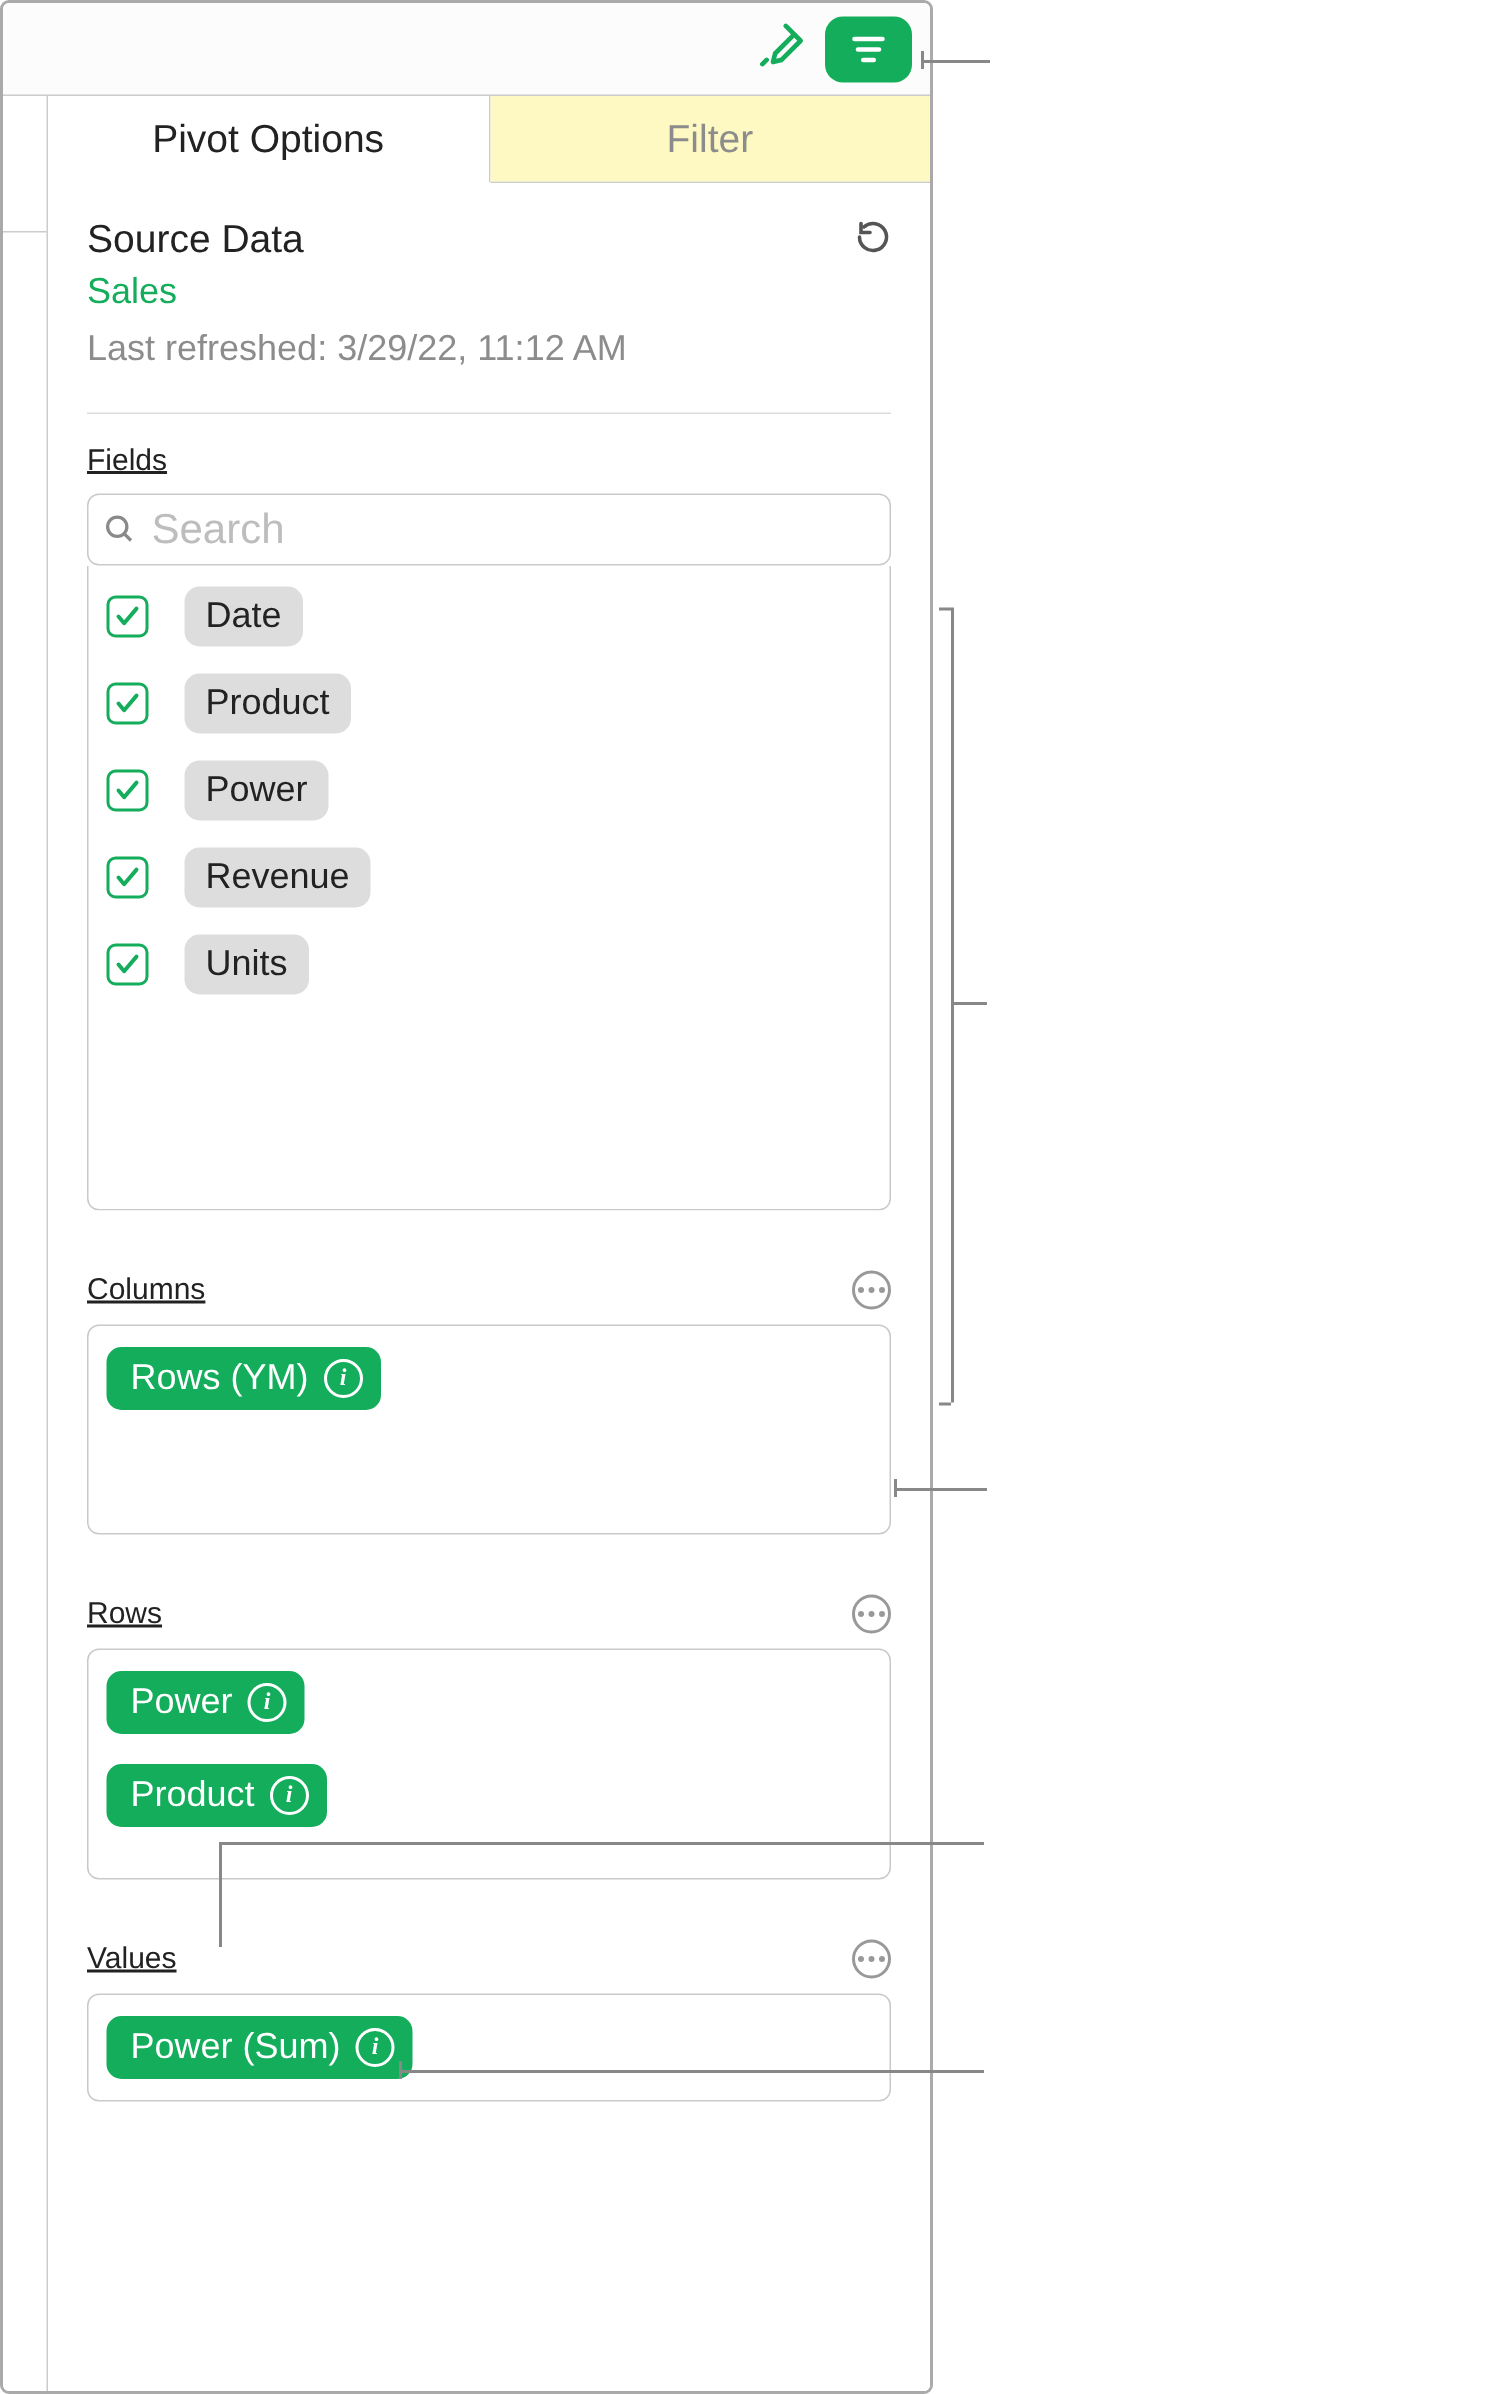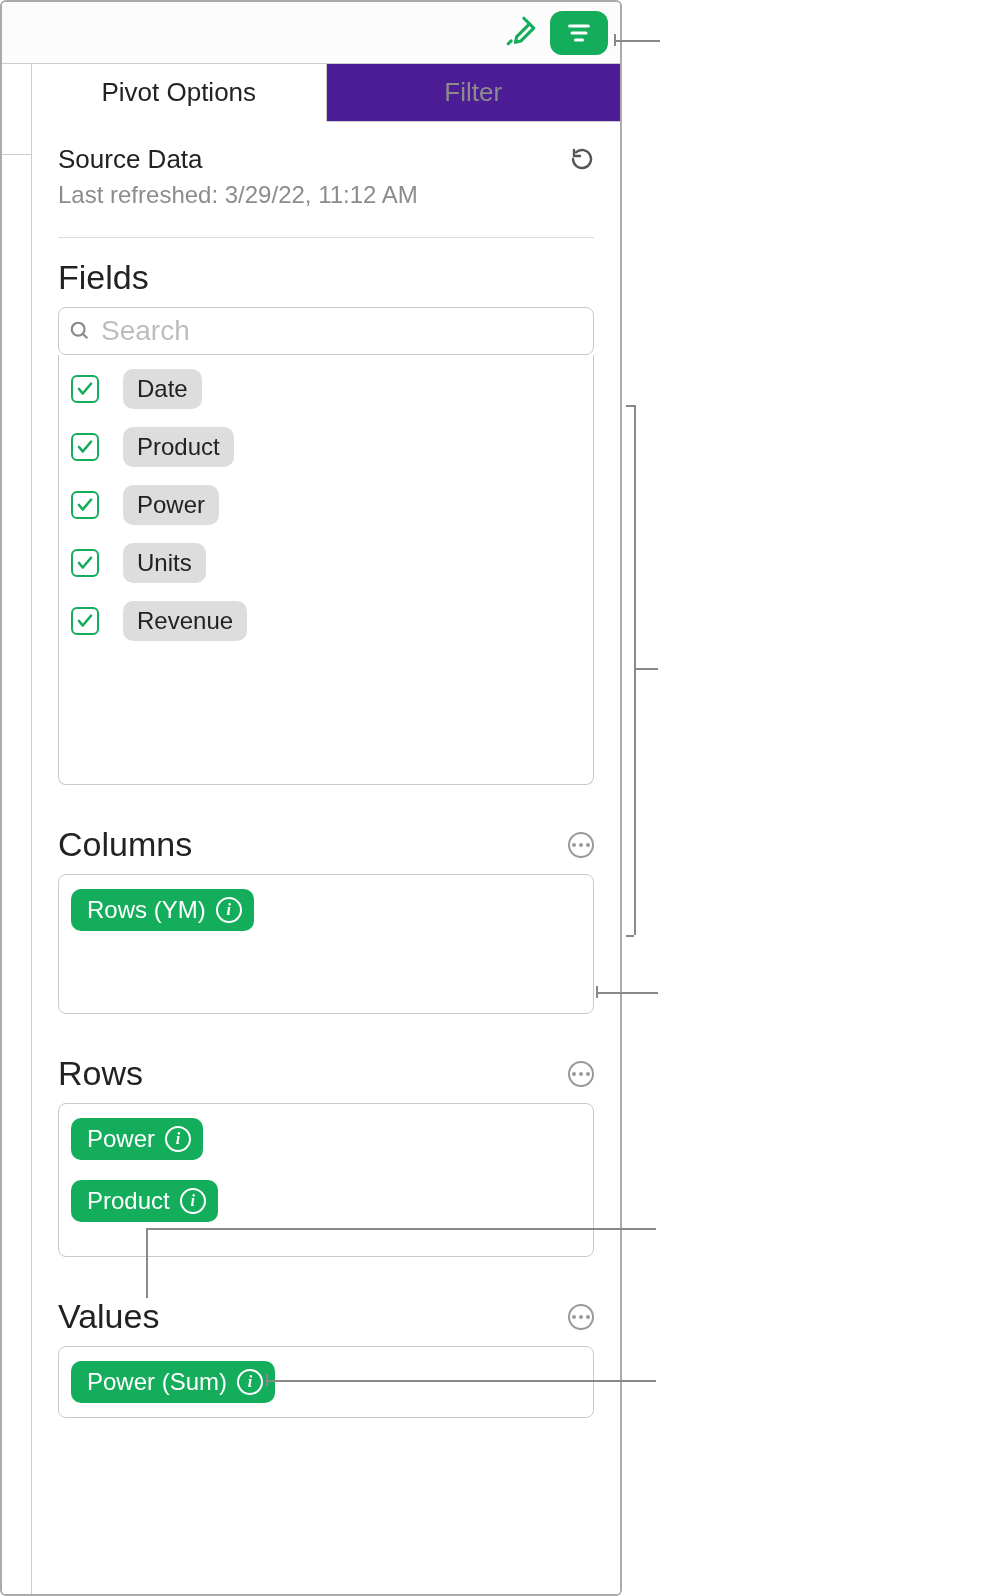--- a/index.html
+++ b/index.html
@@ -67,21 +67,21 @@
   .tabs{
     height:58px;
     display:flex;
     border-bottom:1px solid var(--panel-border);
   }
   .tab{
     flex:1;
     display:flex;align-items:center;justify-content:center;
     font-size:26px;
     color:var(--grey-text);
-    background:#4c1d95;
+    background:#fef9c3;
     border-right:1px solid var(--panel-border);
   }
   .tab:last-child{border-right:none;}
   .tab.active{
     background:#fff;
     color:#222;
     font-weight:500;
     border-bottom:1px solid #fff;
     margin-bottom:-1px;
   }
@@ -105,21 +105,21 @@
   }
   .last-refreshed{
     color:var(--grey-text);font-size:24px;
   }
   .divider{
     border:none;border-top:1px solid var(--light-grey);
     margin:28px 0 20px 0;
   }
   
   .section-title{
-    font-size:34px;font-weight:400;margin:10px 0 10px 0;
+    font-size:20px;font-weight:400;margin:10px 0 10px 0;text-decoration:underline;
   }
   .search-wrap{
     position:relative;
     border:1px solid #c9c9c9;border-radius:8px;
     height:48px;display:flex;align-items:center;padding:0 10px;gap:8px;
     background:#fff;
   }
   .search-wrap input{
     border:none;outline:none;font-size:28px;flex:1;background:transparent;color:#333;
   }
@@ -209,20 +209,21 @@
 
       <div class="source-row">
         <h3>Source Data</h3>
         <div class="refresh-icon">
           <svg viewBox="0 0 24 24" fill="none" stroke="#555" stroke-width="2.4" stroke-linecap="round">
             <path d="M3 12a9 9 0 1 0 3-6.7"></path>
             <polyline points="4 3 4 9 10 9"></polyline>
           </svg>
         </div>
       </div>
+      <a class="source-name">Sales</a>
       <div class="last-refreshed">Last refreshed: 3/29/22, 11:12 AM</div>
 
       <hr class="divider">
 
       <div class="section-title">Fields</div>
       <div class="search-wrap">
         <svg viewBox="0 0 24 24" fill="none" stroke="#8a8a8a" stroke-width="2.4">
           <circle cx="10" cy="10" r="7"></circle>
             <line x1="20" y1="20" x2="15" y2="15"></line>
         </svg>
@@ -252,29 +253,29 @@
               </svg>
           </div>
           <span class="field-chip">Power</span>
         </div>
         <div class="field-row">
           <div class="checkbox">
             <svg viewBox="0 0 24 24" fill="none" stroke="#14ad5c" stroke-width="3.5" stroke-linecap="round" stroke-linejoin="round">
                 <polyline points="4 12 9 18 20 5"></polyline>
               </svg>
           </div>
+          <span class="field-chip">Revenue</span>
+        </div>
+        <div class="field-row">
+          <div class="checkbox">
+            <svg viewBox="0 0 24 24" fill="none" stroke="#14ad5c" stroke-width="3.5" stroke-linecap="round" stroke-linejoin="round">
+                <polyline points="4 12 9 18 20 5"></polyline>
+              </svg>
+          </div>
           <span class="field-chip">Units</span>
-        </div>
-        <div class="field-row">
-          <div class="checkbox">
-            <svg viewBox="0 0 24 24" fill="none" stroke="#14ad5c" stroke-width="3.5" stroke-linecap="round" stroke-linejoin="round">
-                <polyline points="4 12 9 18 20 5"></polyline>
-              </svg>
-          </div>
-          <span class="field-chip">Revenue</span>
         </div>
       </div>
 
       <div class="sec-head">
         <div class="section-title" style="margin:0">Columns</div>
         <div class="more-icon">
           <span></span>
             <span></span>
             <span></span>
         </div>

